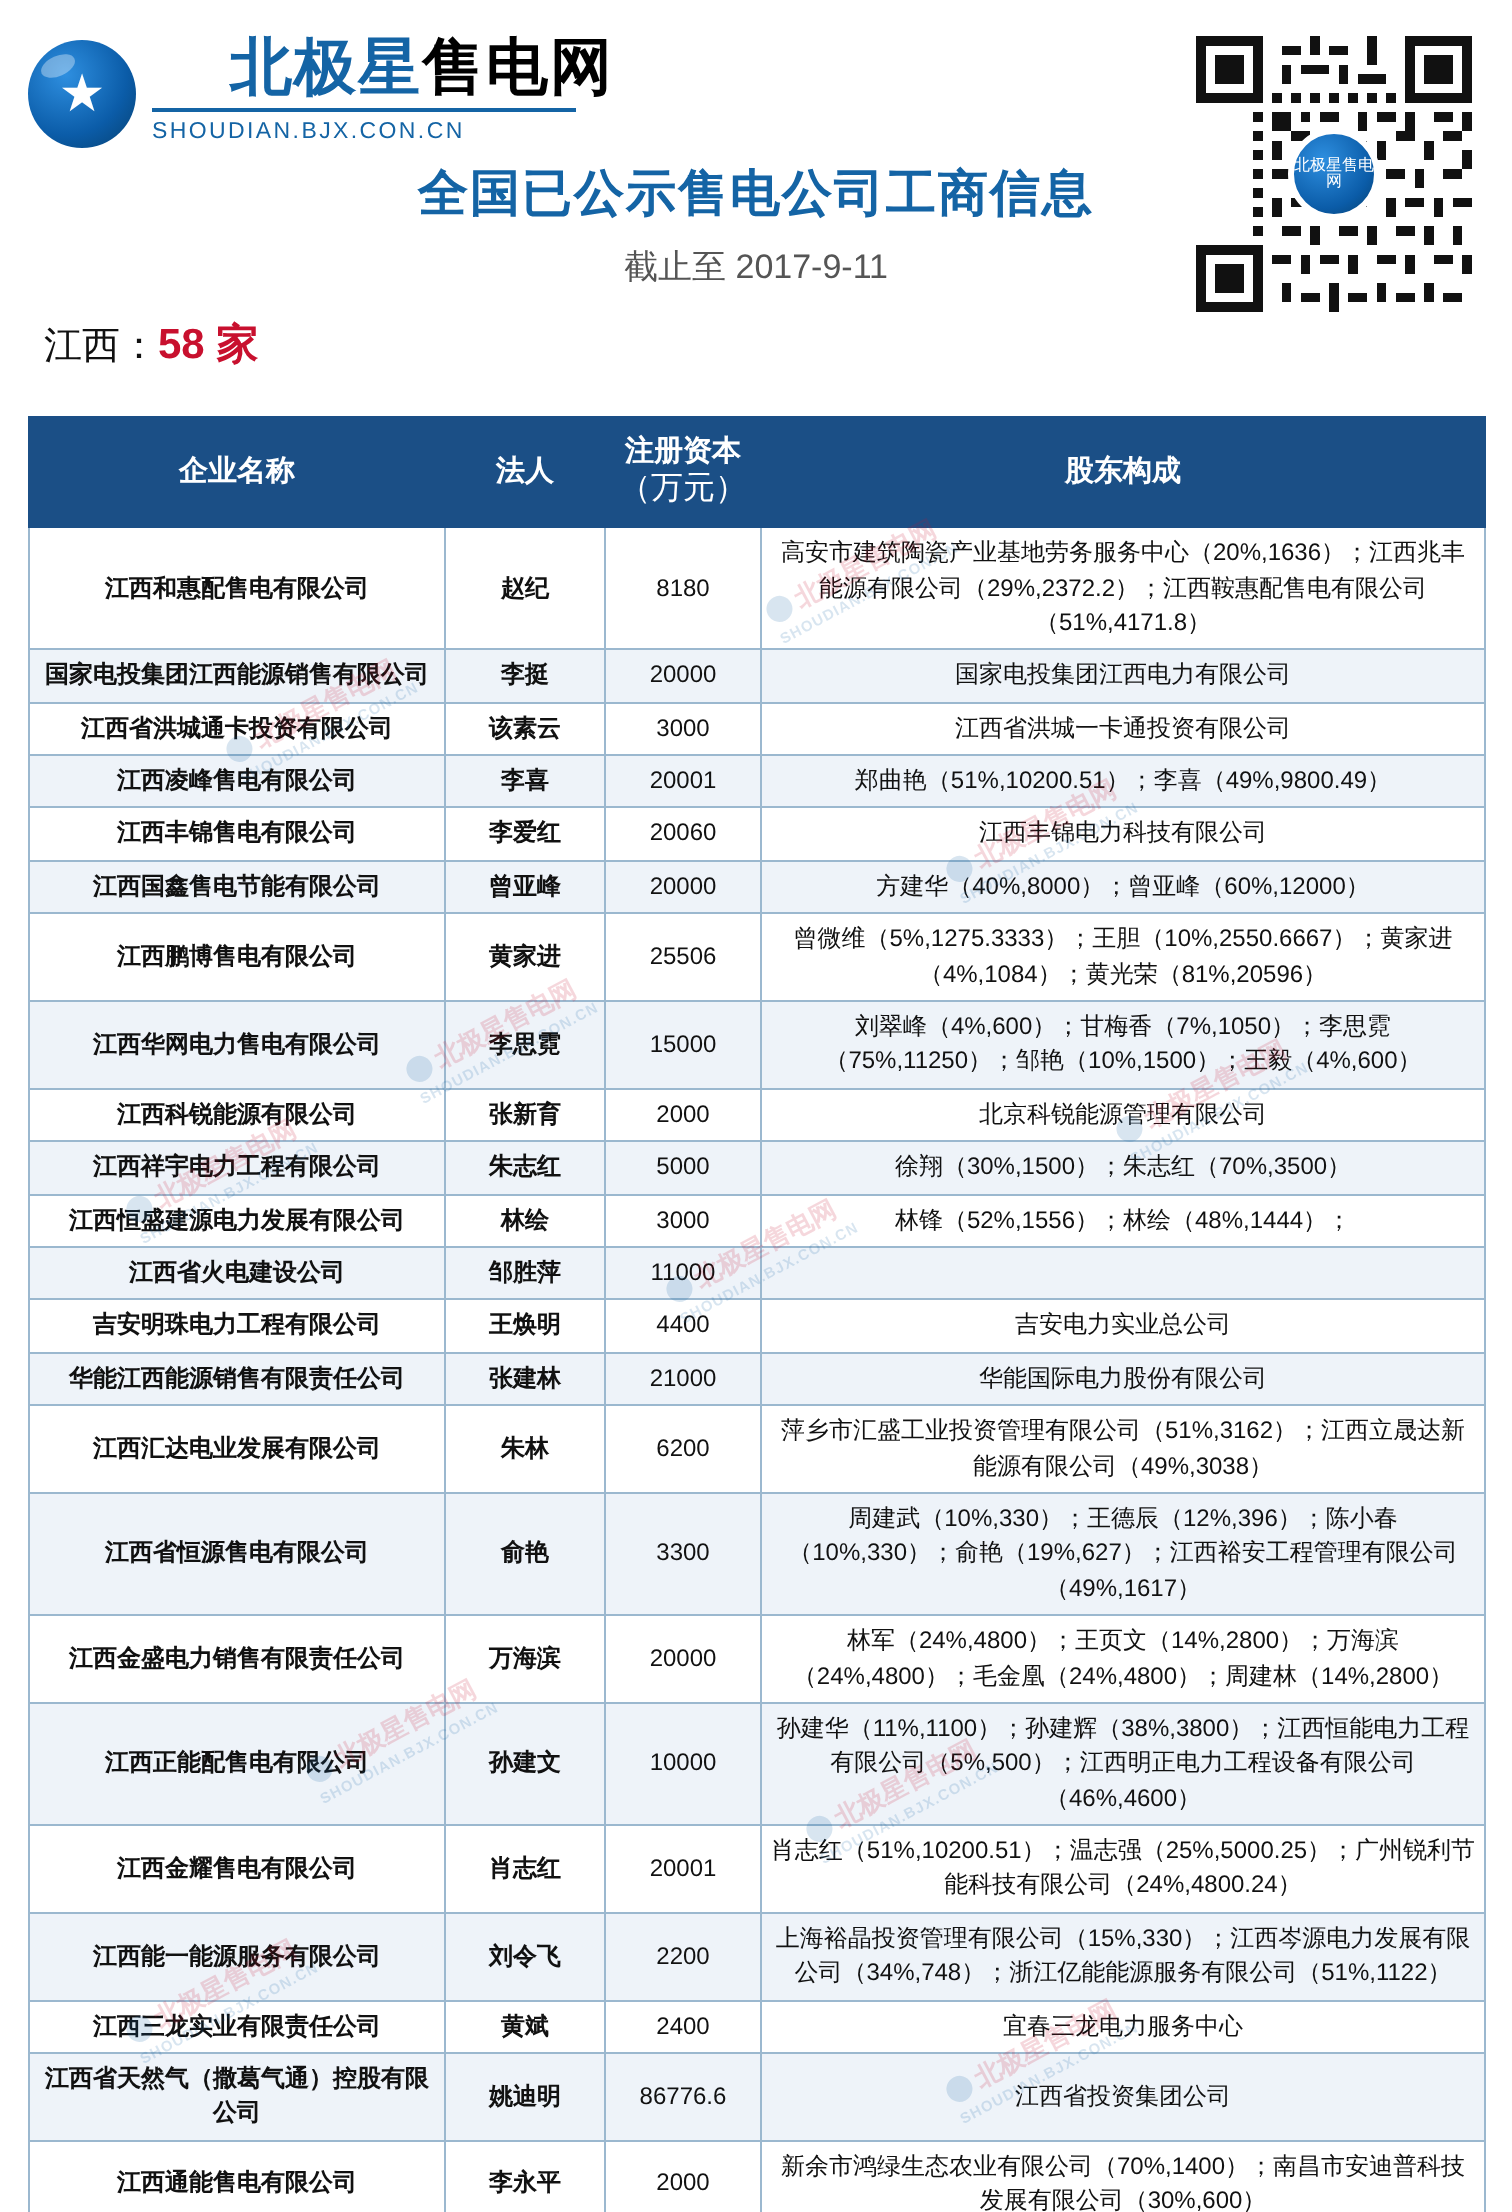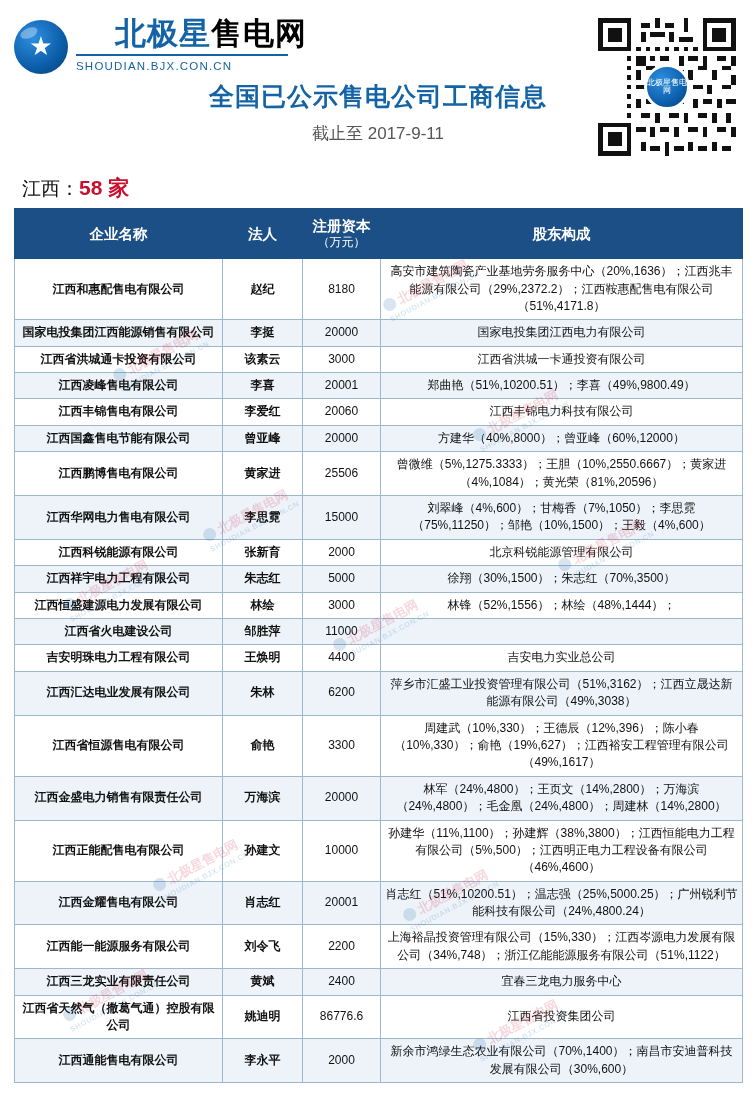--- a/index.html
+++ b/index.html
@@ -40,21 +40,21 @@
 
   .title{
     position:absolute;left:0;right:0;top:80px;text-align:center;
     font-size:25px;font-weight:bold;color:#1464a5;letter-spacing:1px;
   }
   .subtitle{
     position:absolute;left:0;right:0;top:122px;text-align:center;
     font-size:17px;color:#555;
   }
   .province{
-    position:absolute;left:22px;top:174px;font-size:19px;color:#111;
+    position:absolute;left:22px;top:158px;font-size:19px;color:#111;
   }
   .province .count{color:#c8102e;font-weight:bold;font-size:21px;}
 
   
   .qr{position:absolute;right:20px;top:18px;width:138px;height:138px;background:#fff;}
   .qr svg{display:block;}
   .qr-center{
     position:absolute;left:50%;top:50%;transform:translate(-50%,-50%);
     width:40px;height:40px;border-radius:50%;
     background:radial-gradient(circle at 36% 32%, #2e8fe0 0%, #0b5ca8 65%, #06406f 100%);
@@ -64,21 +64,21 @@
 
   
   table{
     border-collapse:collapse;width:728px;margin:8px 14px 0 14px;
     table-layout:fixed;
   }
   thead th{
     background:#1b4f86;color:#fff;font-size:14.5px;font-weight:bold;
     border:1px solid #1b4f86;padding:8px 2px;text-align:center;line-height:1.25;margin-top:42px;
   }
-  thead th .sub{display:block;font-size:12px;font-weight:normal;}
+  thead th .sub{display:block;font-size:16px;font-weight:normal;}
   td{
     border:1px solid #9bb8cf;font-size:12px;padding:4px 4px;
     text-align:center;vertical-align:middle;line-height:1.45;color:#111;
   }
   td.name{font-weight:bold;}
   td.legal{font-weight:bold;}
   td.cap{font-weight:normal;}
   td.share{text-align:center;}
   tbody tr:nth-child(even) td{background:#eef3f9;}
   tbody tr:nth-child(odd) td{background:#ffffff;}
@@ -326,20 +326,26 @@
           <td class="cap">11000</td>
           <td class="share"></td>
         </tr>
         <tr>
           <td class="name">吉安明珠电力工程有限公司</td>
           <td class="legal">王焕明</td>
           <td class="cap">4400</td>
           <td class="share">吉安电力实业总公司</td>
         </tr>
         <tr>
+          <td class="name">华能江西能源销售有限责任公司</td>
+          <td class="legal">张建林</td>
+          <td class="cap">21000</td>
+          <td class="share">华能国际电力股份有限公司</td>
+        </tr>
+        <tr>
           <td class="name">江西汇达电业发展有限公司</td>
           <td class="legal">朱林</td>
           <td class="cap">6200</td>
           <td class="share">萍乡市汇盛工业投资管理有限公司（51%,3162）；江西立晟达新能源有限公司（49%,3038）</td>
         </tr>
         <tr>
           <td class="name">江西省恒源售电有限公司</td>
           <td class="legal">俞艳</td>
           <td class="cap">3300</td>
           <td class="share">周建武（10%,330）；王德辰（12%,396）；陈小春（10%,330）；俞艳（19%,627）；江西裕安工程管理有限公司（49%,1617）</td>

